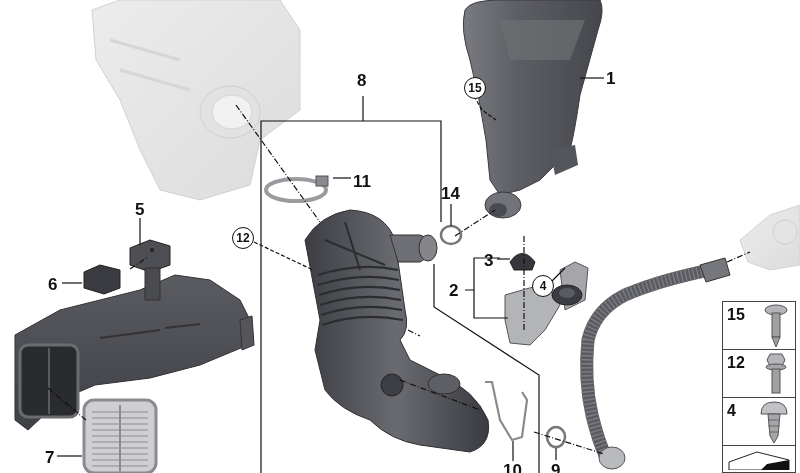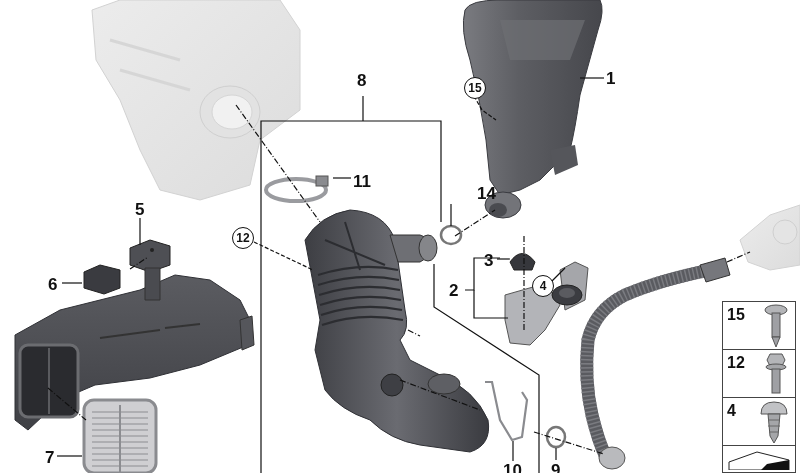--- a/index.html
+++ b/index.html
@@ -192,21 +192,21 @@
 <div class="callout" style="left:606px;top:70px;">1</div>
 <div class="callout" style="left:449px;top:282px;">2</div>
 <div class="callout" style="left:484px;top:252px;">3</div>
 <div class="callout" style="left:135px;top:201px;">5</div>
 <div class="callout" style="left:48px;top:276px;">6</div>
 <div class="callout" style="left:45px;top:449px;">7</div>
 <div class="callout" style="left:357px;top:72px;">8</div>
 <div class="callout" style="left:551px;top:462px;">9</div>
 <div class="callout" style="left:503px;top:462px;">10</div>
 <div class="callout" style="left:353px;top:173px;">11</div>
-<div class="callout" style="left:441px;top:185px;margin-left:36px;">14</div>
+<div class="callout" style="left:441px;top:185px;">14</div>
 
 
 <div class="callout-circled" style="left:532px;top:275px;">4</div>
 <div class="callout-circled" style="left:232px;top:227px;">12</div>
 <div class="callout-circled" style="left:464px;top:77px;">15</div>
 
 
 <div class="legend">
   <div class="legend-cell">
     <span class="legend-num">15</span>

